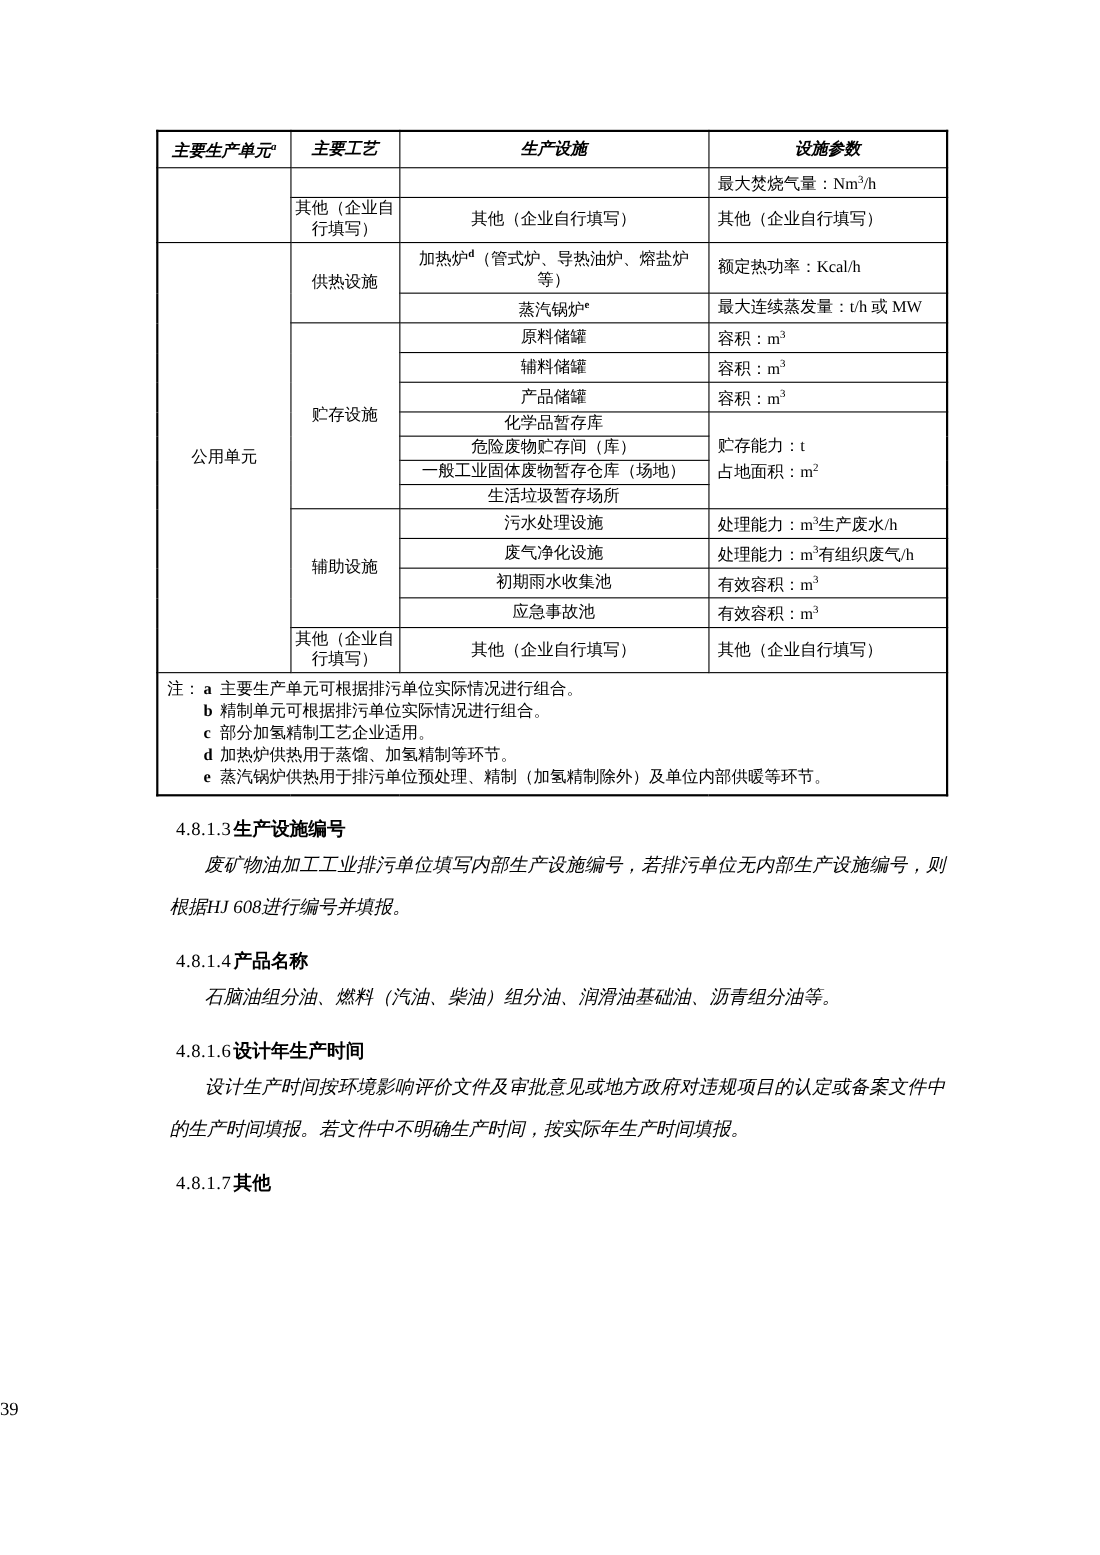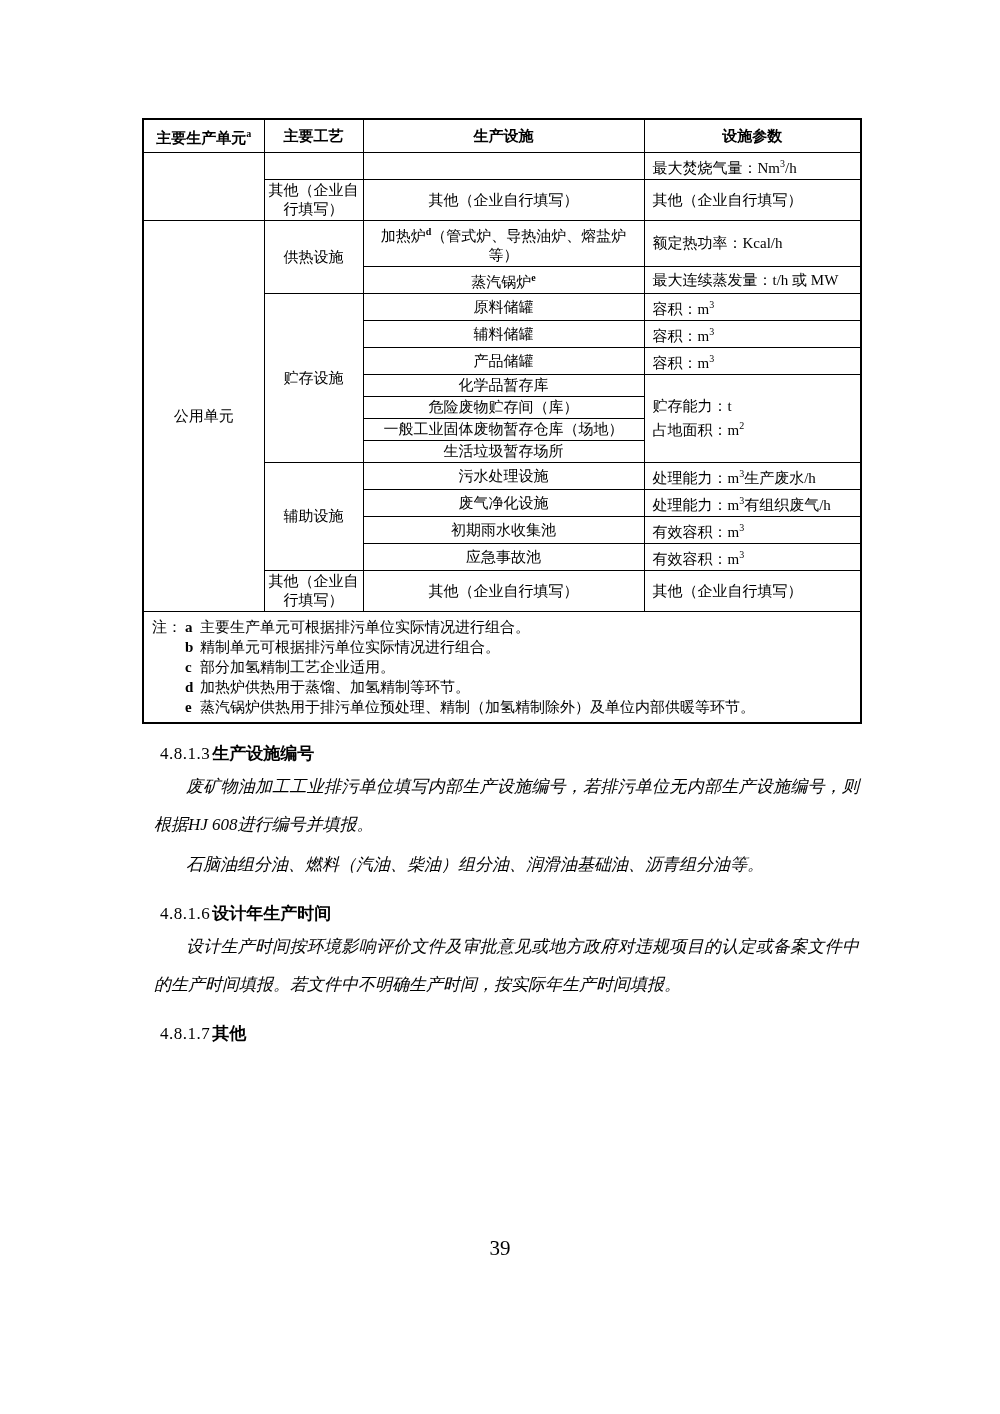--- a/index.html
+++ b/index.html
@@ -8,38 +8,38 @@
     color:#000; font-family:"Liberation Serif","DejaVu Serif",serif;
     overflow:hidden;
   }
   .content { position:absolute; left:142px; top:118px; width:718px; }
 
   table.facilities { border-collapse:collapse; table-layout:fixed; width:718px; border:2px solid #000; }
   .facilities th, .facilities td {
     border:1px solid #000; font-size:15px; text-align:center; vertical-align:middle;
     padding:1px 4px; line-height:19px; word-break:break-all;
   }
-  .facilities th { font-weight:bold; height:30px; }
+  .facilities th { font-weight:bold; height:30px;font-style:italic; }
   .facilities td { height:19px; font-weight:normal; }
   .facilities td.param { text-align:left; padding-left:8px; }
   .facilities sup, .facilities .suplet { font-size:10px; }
   .suplet { font-weight:bold; vertical-align:super; }
   .notes-cell { text-align:left !important; padding:5px 8px 5px 8px !important; }
   .note-line { font-size:15px; line-height:20px; white-space:nowrap; }
   .note-prefix { display:inline-block; width:33px; }
   .note-letter { display:inline-block; width:15px; font-weight:bold; }
 
   h2.sec { margin:18px 0 0 18px; font-size:17px; font-weight:normal; line-height:24px; }
   .sec-id { font-family:"Liberation Serif","DejaVu Serif",serif; letter-spacing:0.5px; }
   .sec-title { font-family:"Liberation Sans","DejaVu Sans",sans-serif; font-weight:bold; margin-left:2px; }
   p.body {
     margin:2px 1px 0 12px; font-size:17px; line-height:38px;
     text-indent:32px; text-align:justify;font-style:italic;
   }
-  .page-number { position:absolute; left:0; right:0; top:1236px; text-align:center; font-size:21px; }
+  .page-number { position:absolute; left:0; right:0; top:1271px; text-align:left; font-size:17px; }
 </style>
 </head>
 <body>
 
 <div class="page">
   <div class="content">
 
     <table class="facilities">
       <colgroup>
         <col style="width:121px">
@@ -143,20 +143,21 @@
       </tr>
     </tbody>
       </table>
 
     <section>
       <h2 class="sec"><span class="sec-id">4.8.1.3</span><span class="sec-title">生产设施编号</span></h2>
       <p class="body">废矿物油加工工业排污单位填写内部生产设施编号，若排污单位无内部生产设施编号，则根据HJ 608进行编号并填报。</p>
     </section>
 
     <section>
+      <h2 class="sec"><span class="sec-id">4.8.1.4</span><span class="sec-title">产品名称</span></h2>
       <p class="body">石脑油组分油、燃料（汽油、柴油）组分油、润滑油基础油、沥青组分油等。</p>
     </section>
 
 
     <section>
       <h2 class="sec"><span class="sec-id">4.8.1.6</span><span class="sec-title">设计年生产时间</span></h2>
       <p class="body">设计生产时间按环境影响评价文件及审批意见或地方政府对违规项目的认定或备案文件中的生产时间填报。若文件中不明确生产时间，按实际年生产时间填报。</p>
     </section>
 
     <section>

